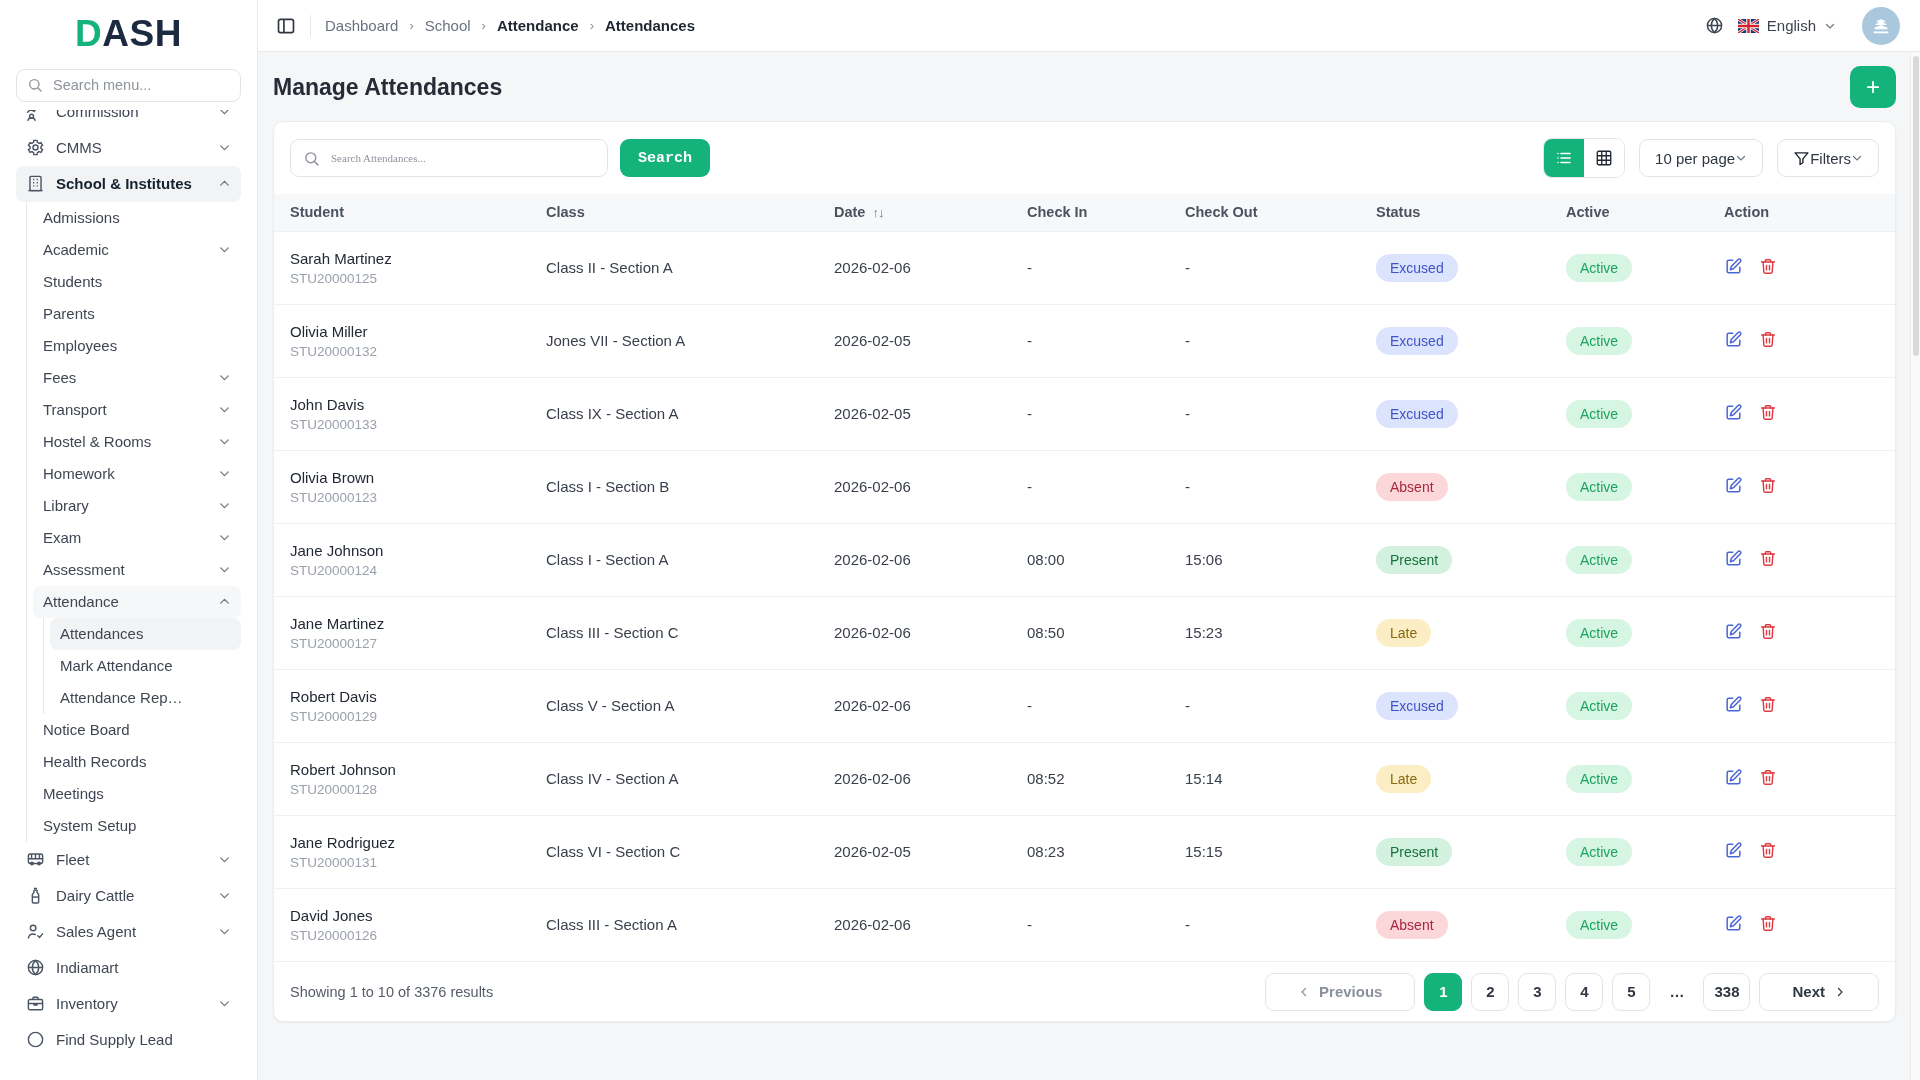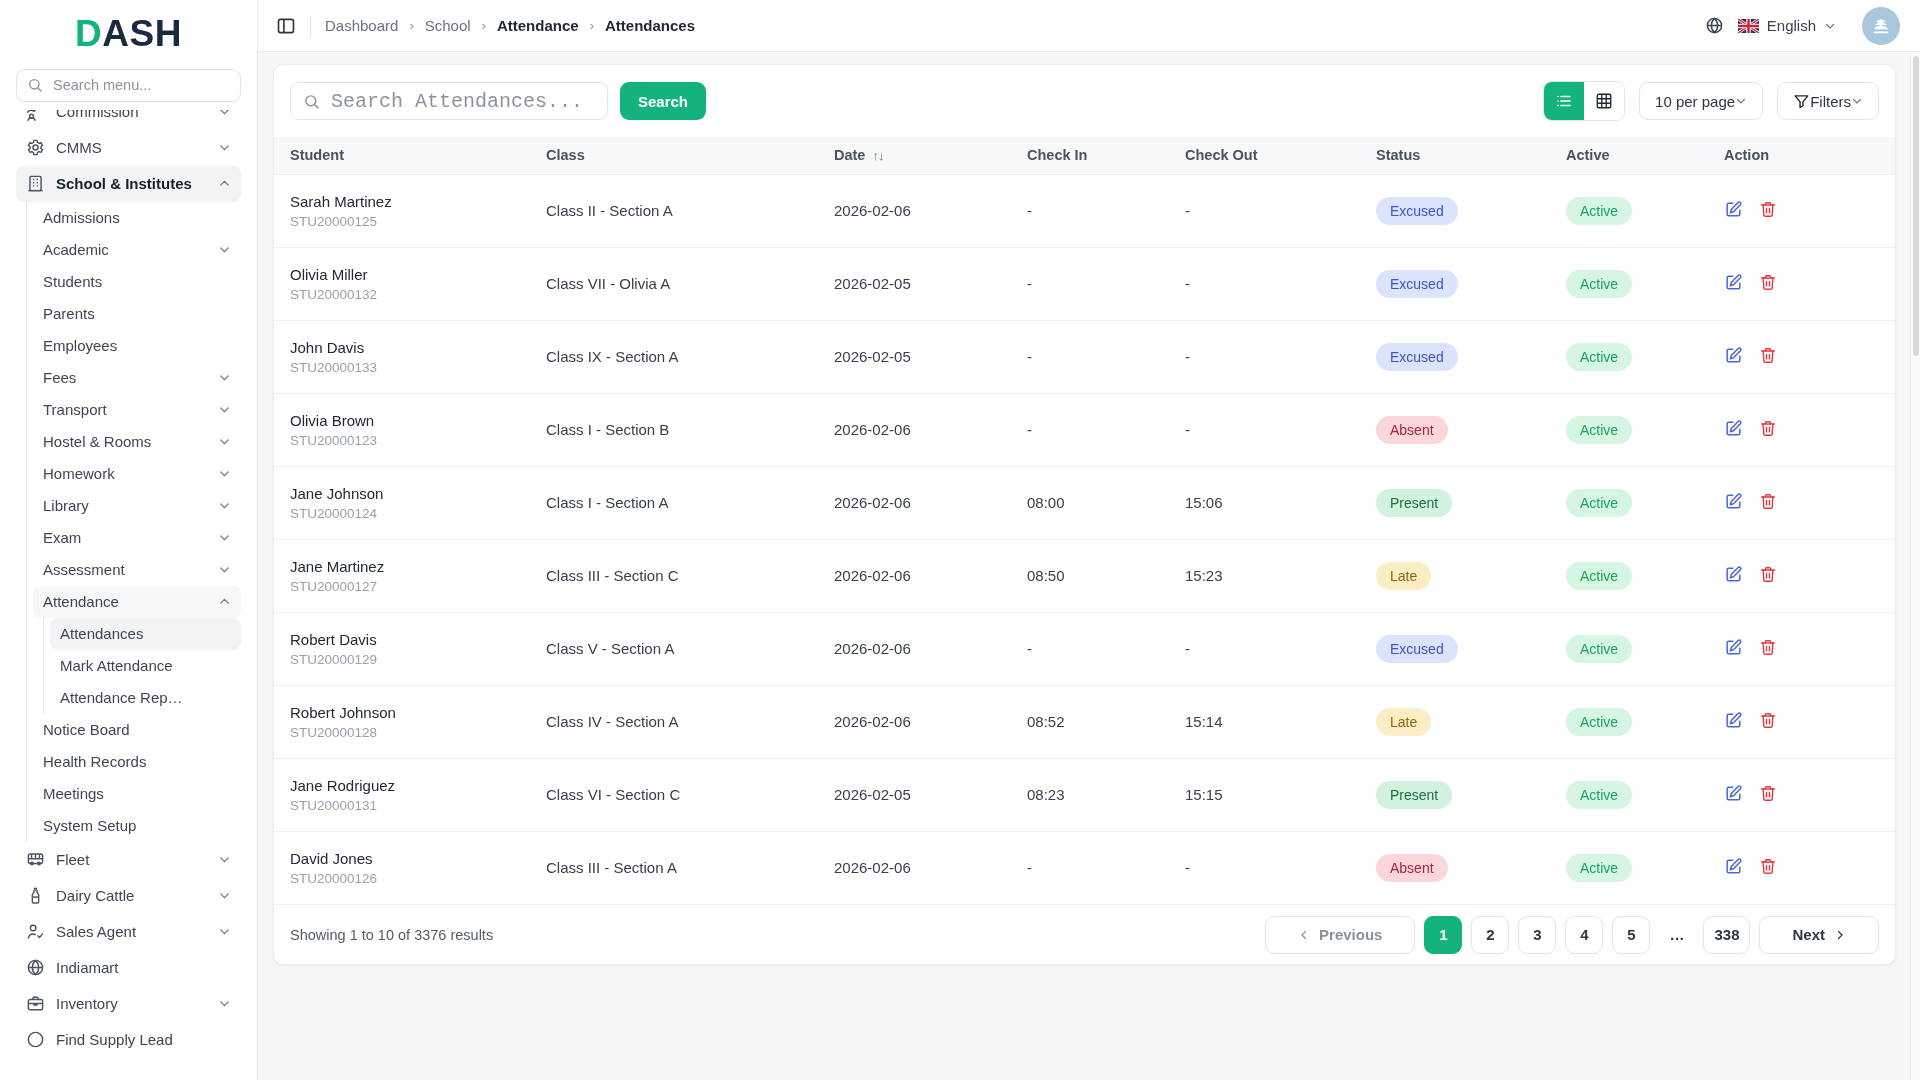--- a/index.html
+++ b/index.html
@@ -53,25 +53,25 @@
   .page-head { display:flex; align-items:center; justify-content:space-between; margin:2px 0 13px; }
   .page-title { font-size:23px; color:#252b37; margin:0; font-weight:700; }
   .add-btn { width:46px; height:42px; border-radius:10px; background:#14b37c; color:#fff; font-size:24px;
              border:none; display:flex; align-items:center; justify-content:center; cursor:pointer; font-family:inherit; }
 
   .card { background:#fff; border:1px solid #ebedf0; border-radius:10px;
           box-shadow:0 1px 2px rgba(16,24,40,.05); overflow:hidden; }
   .card-toolbar { display:flex; align-items:center; padding:16px; gap:12px; }
   .search-box { width:318px; height:38px; border:1px solid #e2e4e8; border-radius:9px;
                 display:flex; align-items:center; padding:0 12px; gap:9px; }
-  .search-box input { border:none; outline:none; width:100%; font-size:20px; color:#6b7280;
-                      font-family:Liberation Mono, monospace; background:transparent; }
+  .search-box input { border:none; outline:none; width:100%; font-size:11px; color:#6b7280;
+                      font-family:Liberation Serif, serif; background:transparent; }
   .search-box input::placeholder { color:#8d939c; }
   .search-btn { height:38px; padding:0 18px; background:#14b37c; color:#fff; border:none; border-radius:9px;
-                font-size:15px; font-weight:700; cursor:pointer; font-family:Liberation Sans, sans-serif; }
+                font-size:15px; font-weight:700; cursor:pointer; font-family:Liberation Mono, monospace; }
   .toolbar-right { margin-left:auto; display:flex; gap:14px; align-items:center; }
   .seg { display:flex; border:1px solid #e2e4e8; border-radius:9px; overflow:hidden; }
   .seg-btn { width:40px; height:38px; display:flex; align-items:center; justify-content:center;
              background:#fff; border:none; cursor:pointer; }
   .seg-btn.active { background:#14b37c; }
   .pp-btn, .filters-btn { height:38px; border:1px solid #e2e4e8; background:#fff; border-radius:9px;
              display:flex; align-items:center; padding:0 15px; font-size:15px; color:#2f3642;
              cursor:pointer; font-family:inherit; }
 
   table { width:100%; border-collapse:collapse; table-layout:fixed; }
@@ -368,20 +368,24 @@
       </div>
       <div class="avatar">
         <svg width="22" height="22" viewBox="0 0 24 24" fill="#ffffff">
             <path d="M4 18h16v2H4zM5 14l7-3 7 3v1.5H5zM6 10l6-2.8L18 10v1H6zM7.5 6.5 12 4.5l4.5 2V8h-9z"></path>
           </svg>
       </div>
     </div>
   </header>
 
   <div class="content">
+    <div class="page-head">
+      <h1 class="page-title">Manage Attendances</h1>
+      <button class="add-btn">+</button>
+    </div>
 
     <div class="card">
       <div class="card-toolbar">
         <div class="search-box">
           <span>
             <svg width="17" height="17" viewBox="0 0 24 24" fill="none" stroke="#8d939c" stroke-width="2" stroke-linecap="round">
                 <circle cx="11" cy="11" r="7"></circle>
                 <line x1="16.5" y1="16.5" x2="21" y2="21"></line>
               </svg>
           </span>
@@ -471,21 +475,21 @@
                     <path d="M8.5 6V4.2A1.2 1.2 0 0 1 9.7 3h4.6a1.2 1.2 0 0 1 1.2 1.2V6"></path>
                     <path d="M5.5 6l.9 13.2A1.8 1.8 0 0 0 8.2 21h7.6a1.8 1.8 0 0 0 1.8-1.8L18.5 6"></path>
                     <path d="M10 10.5v6M14 10.5v6"></path>
                   </svg></button></td>
             </tr>
             <tr>
               <td>
                 <div class="stu-name">Olivia Miller</div>
                 <div class="stu-id">STU20000132</div>
               </td>
-              <td>Class VII - Olivia A</td>
+              <td>Jones VII - Section A</td>
               <td>2026-02-05</td>
               <td>-</td>
               <td>-</td>
               <td><span class="badge excused">Excused</span></td>
               <td><span class="badge active">Active</span></td>
               <td><button class="icon-btn"><svg width="19" height="19" viewBox="0 0 24 24" fill="none" stroke="#4a66d4" stroke-width="1.9" stroke-linecap="round" stroke-linejoin="round">
                     <path d="M11 4H6a2 2 0 0 0-2 2v12a2 2 0 0 0 2 2h12a2 2 0 0 0 2-2v-5"></path>
                     <path d="M17.8 3.2a2 2 0 0 1 2.9 2.9L12 14.8 8 16l1.2-4z"></path>
                   </svg></button><button class="icon-btn"><svg width="18" height="19" viewBox="0 0 24 24" fill="none" stroke="#dd3b41" stroke-width="1.9" stroke-linecap="round" stroke-linejoin="round">
                     <path d="M3.5 6h17"></path>

